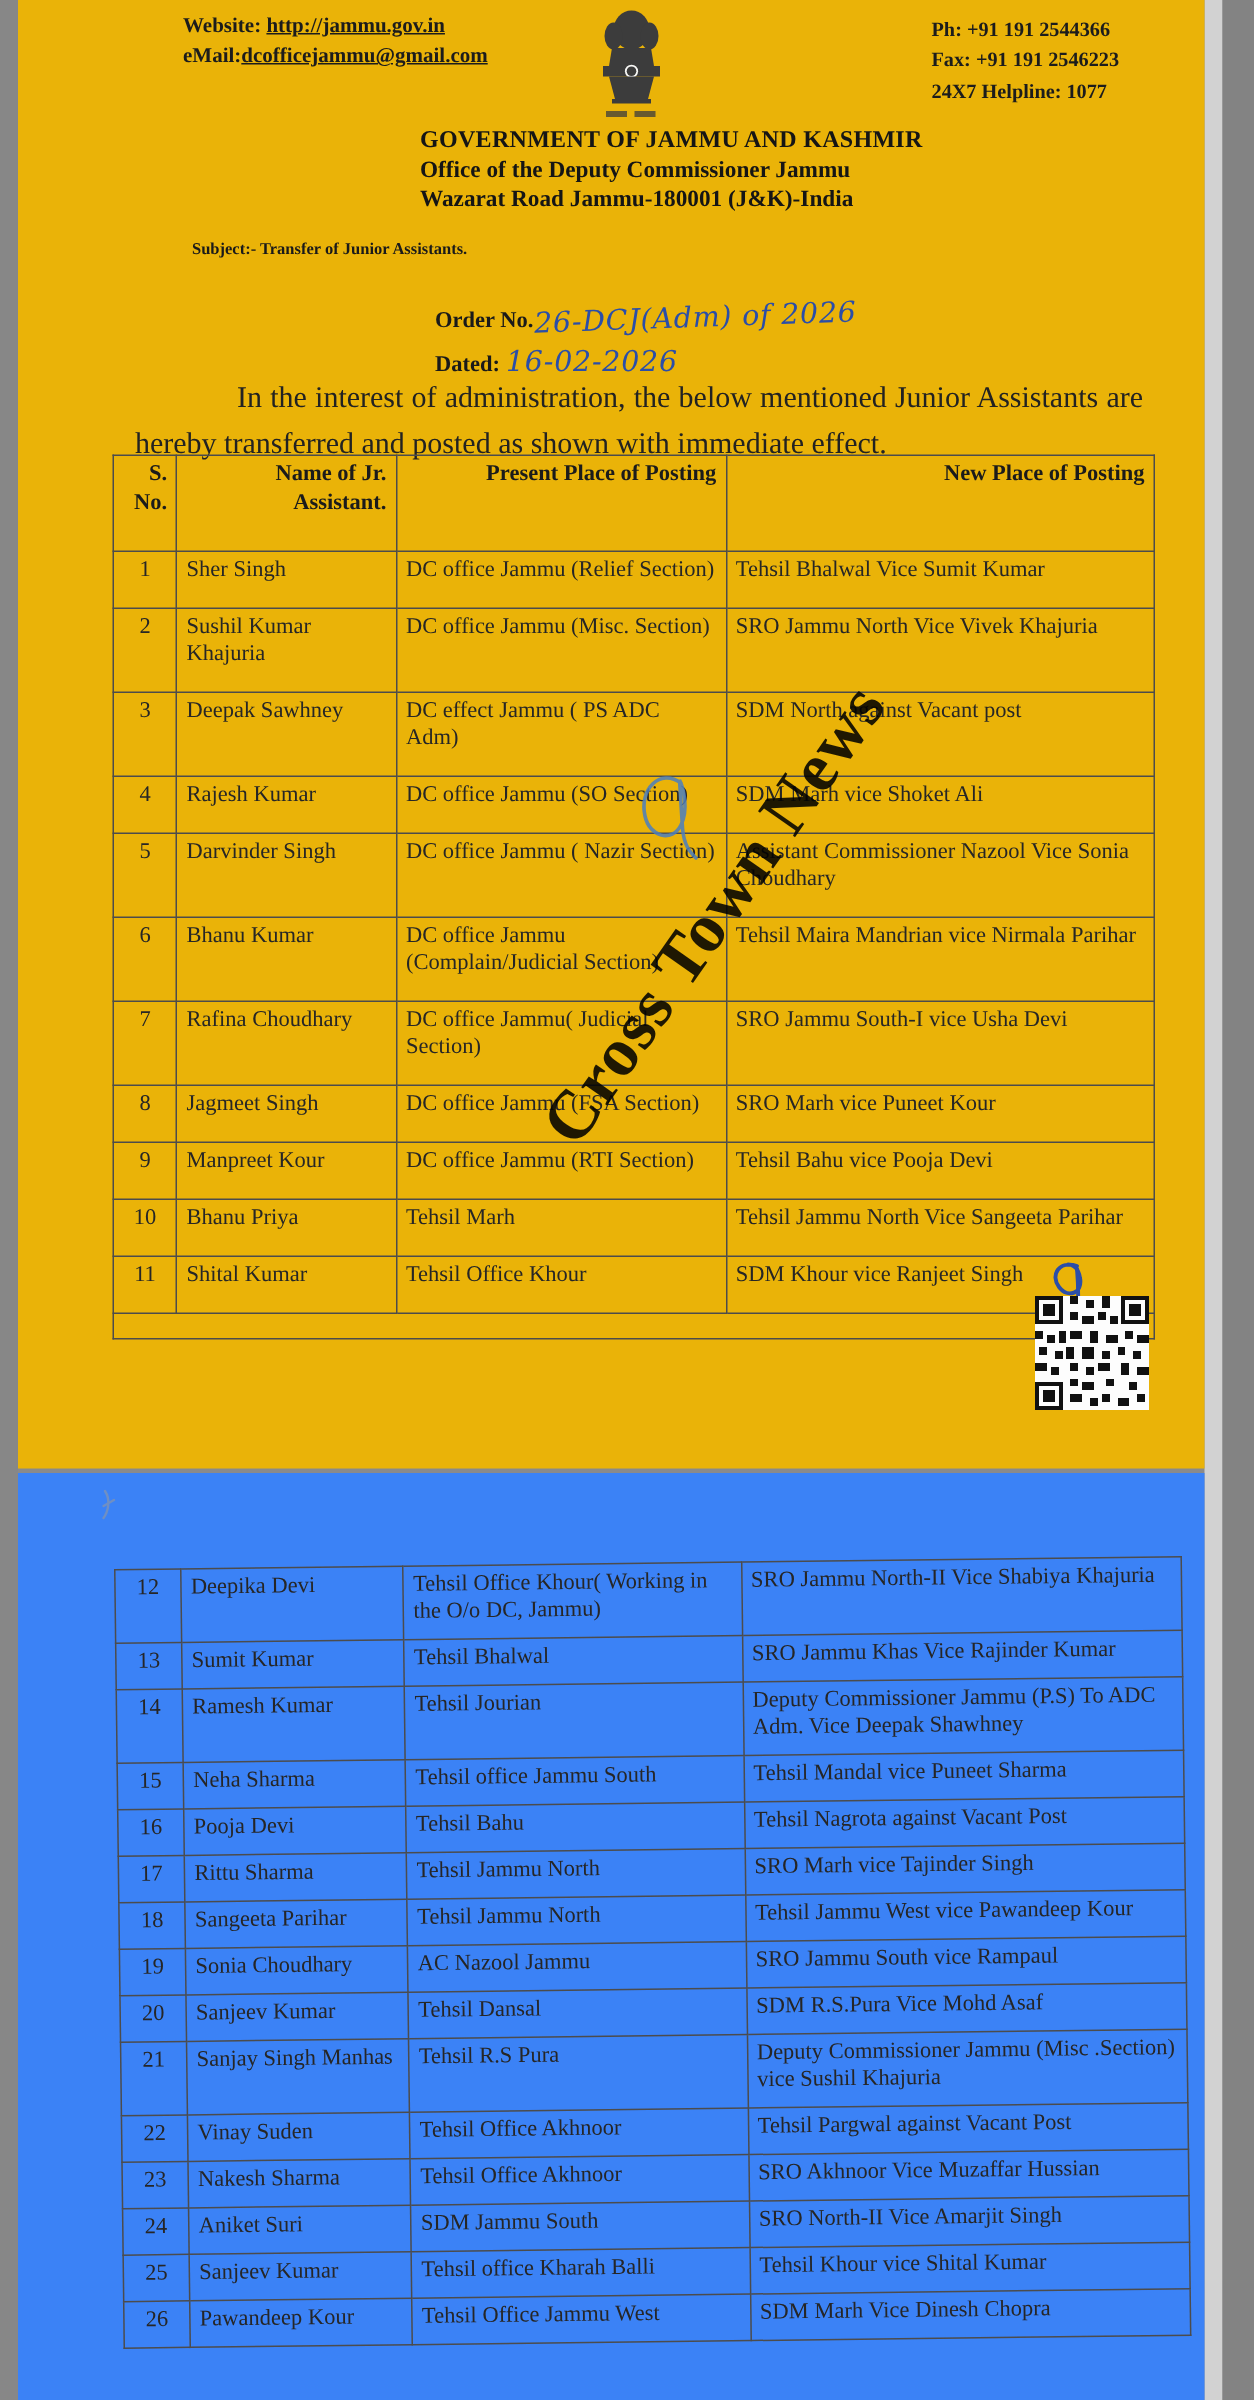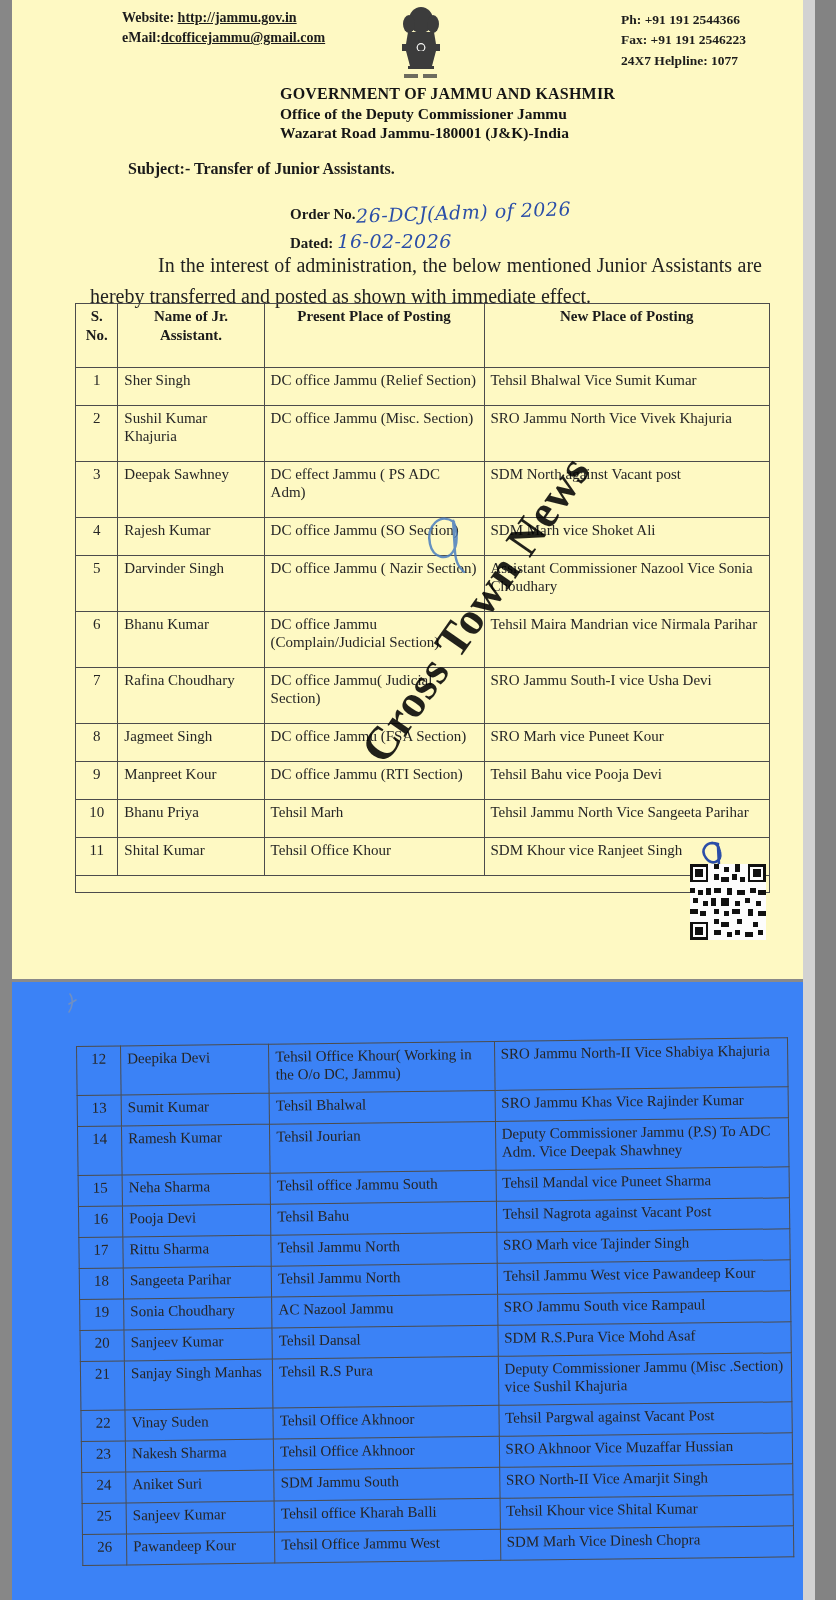--- a/index.html
+++ b/index.html
@@ -7,46 +7,46 @@
     width:836px;height:1600px;position:relative;overflow:hidden;
     background:#8a8a8a;
     font-family:"Liberation Serif", serif;
     color:#222;
   }
   .edge-left{position:absolute;left:0;top:0;width:12px;height:1600px;background:#878787;}
   .edge-right-light{position:absolute;left:803px;top:0;width:12px;height:1600px;background:#d2d2d2;}
   .edge-right-dark{position:absolute;left:815px;top:0;width:21px;height:1600px;background:#838383;}
 
   .page{position:absolute;left:12px;width:791px;overflow:hidden;}
-  .page1{top:0;height:979px;background:#fef9c3;}
+  .page1{top:0;height:979px;background:#eab308;}
   .page2{top:982px;height:618px;background:#3b82f6;}
 
   
   .hdr-left{position:absolute;left:110px;top:8px;font-size:14px;font-weight:bold;line-height:1.45;color:#1c1c1c;}
   .hdr-left .lnk{text-decoration:underline;}
   .hdr-right{position:absolute;left:585px;top:10px;font-size:13.5px;font-weight:bold;line-height:1.5;color:#1c1c1c;margin-left:24px;}
   .gov-block{position:absolute;left:268px;top:84px;font-weight:bold;color:#151515;line-height:1.25;}
   .gov-block .l1{font-size:16px;letter-spacing:.2px;}
   .gov-block .l2,.gov-block .l3{font-size:15.5px;}
 
-  .subject{position:absolute;left:116px;top:160px;font-size:16px;font-weight:bold;color:#1a1a1a;}
+  .subject{position:absolute;left:116px;top:160px;font-size:11px;font-weight:bold;color:#1a1a1a;}
 
   .order-block{position:absolute;left:278px;top:198px;line-height:1.5;}
   .order-block .lbl{font-size:15px;font-weight:bold;color:#1a1a1a;}
   .hand{font-family:"DejaVu Serif", serif;font-style:italic;color:#2b4ea8;font-size:19px;letter-spacing:.5px;}
   .order-no-hand{display:inline-block;transform:rotate(-2deg);}
 
   .intro{position:absolute;left:78px;top:250px;width:672px;font-size:20px;color:#222;
          text-align:justify;text-indent:68px;line-height:1.55;}
 
   
   table{border-collapse:collapse;table-layout:fixed;}
   td,th{border:1px solid #4c4c4c;font-size:15px;color:#262626;
         padding:3px 6px 6px 6px;vertical-align:top;line-height:18px;overflow:hidden;}
-  th{text-align:center;font-weight:bold;padding-bottom:22px;line-height:19px;color:#1b1b1b;}
+  th{text-align:right;font-weight:bold;padding-bottom:22px;line-height:19px;color:#1b1b1b;}
   .tbl1{position:absolute;left:63px;top:303px;width:695px;}
   .tbl1 .c0{width:42px;} .tbl1 .c1{width:145px;} .tbl1 .c2{width:218px;margin-left:32px;} .tbl1 .c3{width:283px;}
   .tbl1 td{padding-bottom:16px;}
   .tbl1 td.c0{text-align:center;}
   .spacer-row td{height:16px;padding:0;border-top:1px solid #4c4c4c;}
   .tbl2wrap{position:absolute;left:64px;top:64px;transform:rotate(-0.7deg);transform-origin:0 0;}
   .tbl2{width:712px;}
   .tbl2 .c0{width:44px;} .tbl2 .c1{width:148px;} .tbl2 .c2{width:225px;} .tbl2 .c3{width:293px;}
   .tbl2 td{padding-bottom:9px;}
   .tbl2 td.c0{text-align:center;}

